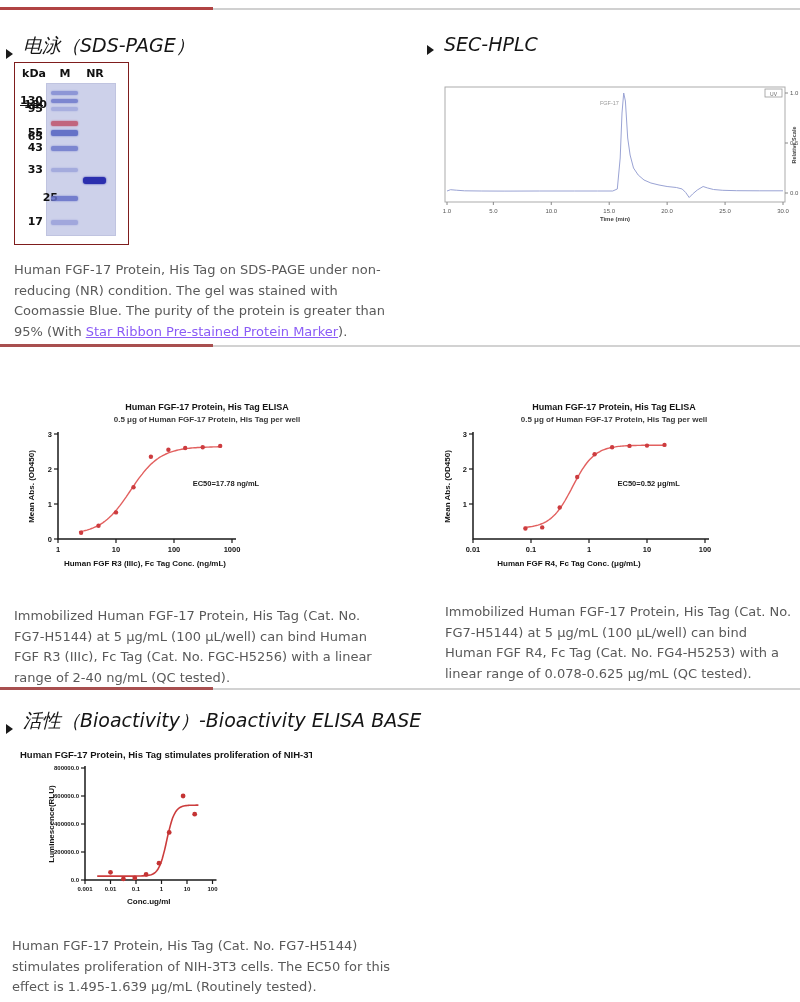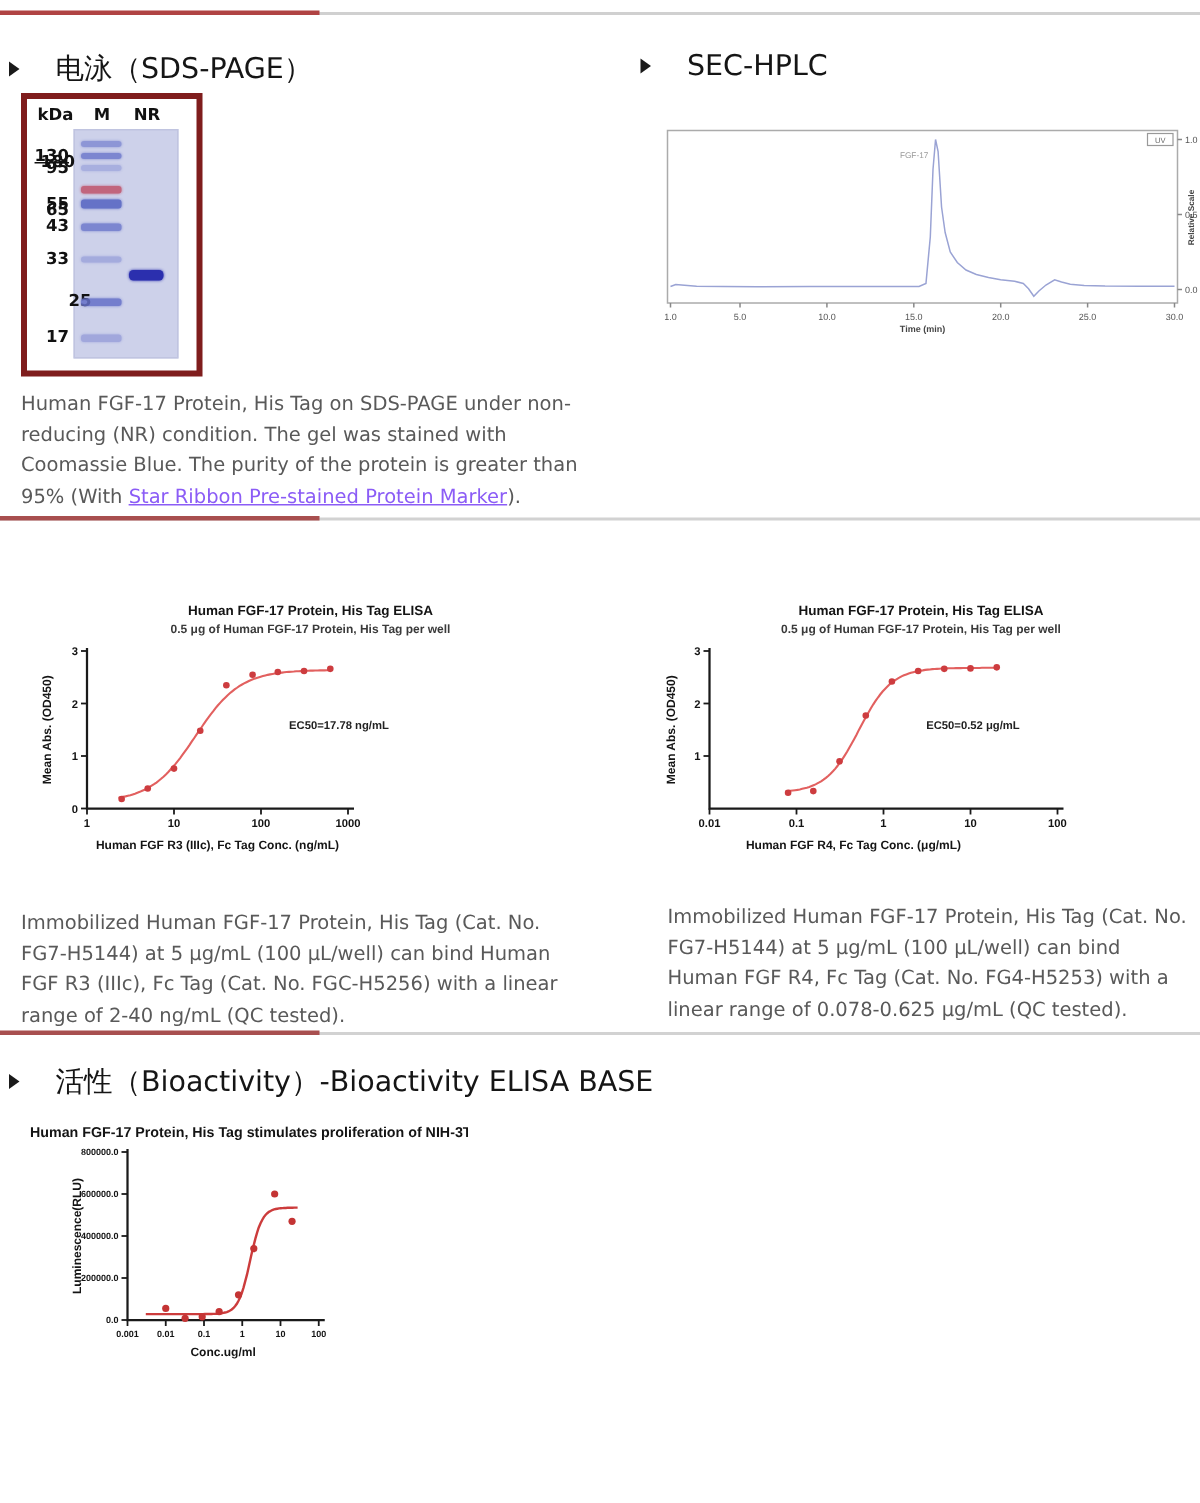--- a/index.html
+++ b/index.html
@@ -3,25 +3,25 @@
 <meta charset="utf-8">
 <style>
   html,body{margin:0;padding:0;background:#fff;}
   .page{position:relative;width:800px;height:1002px;background:#fff;overflow:hidden;
         font-family:"DejaVu Sans","Liberation Sans",sans-serif;}
   .topline-gray{position:absolute;left:0;top:8px;width:800px;height:2px;background:#d0d0d0;}
   .topline-red{position:absolute;left:0;top:7px;width:213px;height:3px;background:#b04343;}
   .divider{position:absolute;left:0;width:800px;height:3px;}
   .divider .g{position:absolute;left:0;top:1px;width:800px;height:2px;background:#d2d2d2;}
   .divider .r{position:absolute;left:0;top:0;width:213px;height:3px;background:#a84f4f;}
-  .hdr{position:absolute;display:flex;align-items:center;gap:24px;font-size:19px;color:#151515;}
+  .hdr{position:absolute;display:flex;align-items:flex-end;gap:10px;font-size:19px;color:#151515;font-style:italic;}
   .tri{width:0;height:0;border-left:7px solid #1a1a1a;border-top:5px solid transparent;border-bottom:5px solid transparent;}
   .cap{position:absolute;font-size:13px;line-height:1.58;color:#595959;}
   .cap-link{color:#8b5cf6;text-decoration:underline;cursor:pointer;}
-  .gel{position:absolute;left:14px;top:62px;width:113px;height:181px;border:4px solid #7f1d1d;background:#fff;}
+  .gel{position:absolute;left:14px;top:62px;width:113px;height:181px;border:1px solid #7f1d1d;background:#fff;}
   .gel-bg{position:absolute;left:31px;top:20px;width:70px;height:153px;background:#cdd1ea;border:1px solid #c0c4e0;box-sizing:border-box;}
   .gel-h{position:absolute;font-weight:bold;font-size:11px;color:#111;}
   .gel-lb{position:absolute;font-weight:bold;font-size:11px;color:#111;width:26px;text-align:right;}
   .band{position:absolute;border-radius:2px;}
   .chart{position:absolute;}
   svg text{font-family:"Liberation Sans","DejaVu Sans",sans-serif;}
 </style>
 </head>
 <body>
 
@@ -210,14 +210,15 @@
         <path d="M85.2 130.1 L86.3 130.1 L87.4 130.1 L88.5 130.1 L89.7 130.1 L90.8 130.1 L91.9 130.1 L93.0 130.1 L94.2 130.1 L95.3 130.1 L96.4 130.1 L97.5 130.1 L98.7 130.1 L99.8 130.1 L100.9 130.1 L102.0 130.1 L103.2 130.1 L104.3 130.1 L105.4 130.1 L106.5 130.1 L107.7 130.1 L108.8 130.1 L109.9 130.1 L111.0 130.1 L112.2 130.1 L113.3 130.1 L114.4 130.1 L115.5 130.1 L116.7 130.1 L117.8 130.1 L118.9 130.1 L120.0 130.1 L121.2 130.1 L122.3 130.1 L123.4 130.1 L124.5 130.0 L125.7 130.0 L126.8 130.0 L127.9 130.0 L129.0 130.0 L130.2 129.9 L131.3 129.9 L132.4 129.8 L133.5 129.7 L134.7 129.6 L135.8 129.5 L136.9 129.3 L138.0 129.0 L139.2 128.7 L140.3 128.3 L141.4 127.7 L142.5 127.0 L143.7 126.0 L144.8 124.7 L145.9 123.2 L147.0 121.2 L148.2 118.7 L149.3 115.7 L150.4 112.2 L151.5 108.1 L152.7 103.6 L153.8 98.7 L154.9 93.7 L156.0 88.7 L157.2 83.9 L158.3 79.6 L159.4 75.7 L160.5 72.3 L161.7 69.5 L162.8 67.3 L163.9 65.4 L165.0 64.0 L166.2 62.8 L167.3 61.9 L168.4 61.3 L169.5 60.7 L170.7 60.3 L171.8 60.0 L172.9 59.8 L174.0 59.6 L175.2 59.5 L176.3 59.4 L177.4 59.3 L178.5 59.3 L179.7 59.2 L180.8 59.2 L181.9 59.2 L183.0 59.2 L184.2 59.1 L185.3 59.1 L186.4 59.1 " stroke="#cc3c3c" stroke-width="1.6" fill="none"></path>
         <circle cx="98.5" cy="126.3" r="2.4" fill="#c43434"></circle>
         <circle cx="111.4" cy="132.9" r="2.4" fill="#c43434"></circle>
         <circle cx="122.8" cy="131.9" r="2.4" fill="#c43434"></circle>
         <circle cx="134.1" cy="128.4" r="2.4" fill="#c43434"></circle>
         <circle cx="147.0" cy="117.2" r="2.4" fill="#c43434"></circle>
         <circle cx="157.2" cy="86.4" r="2.4" fill="#c43434"></circle>
         <circle cx="171.1" cy="50.0" r="2.4" fill="#c43434"></circle>
         <circle cx="182.7" cy="68.2" r="2.4" fill="#c43434"></circle>
       </svg></div>
+  <p class="cap" style="left:12px;top:923px;width:392px;">Human FGF-17 Protein, His Tag (Cat. No. FG7-H5144) stimulates proliferation of NIH-3T3 cells. The EC50 for this effect is 1.495-1.639 μg/mL (Routinely tested).</p>
 
 </div>
 
 </body></html>

